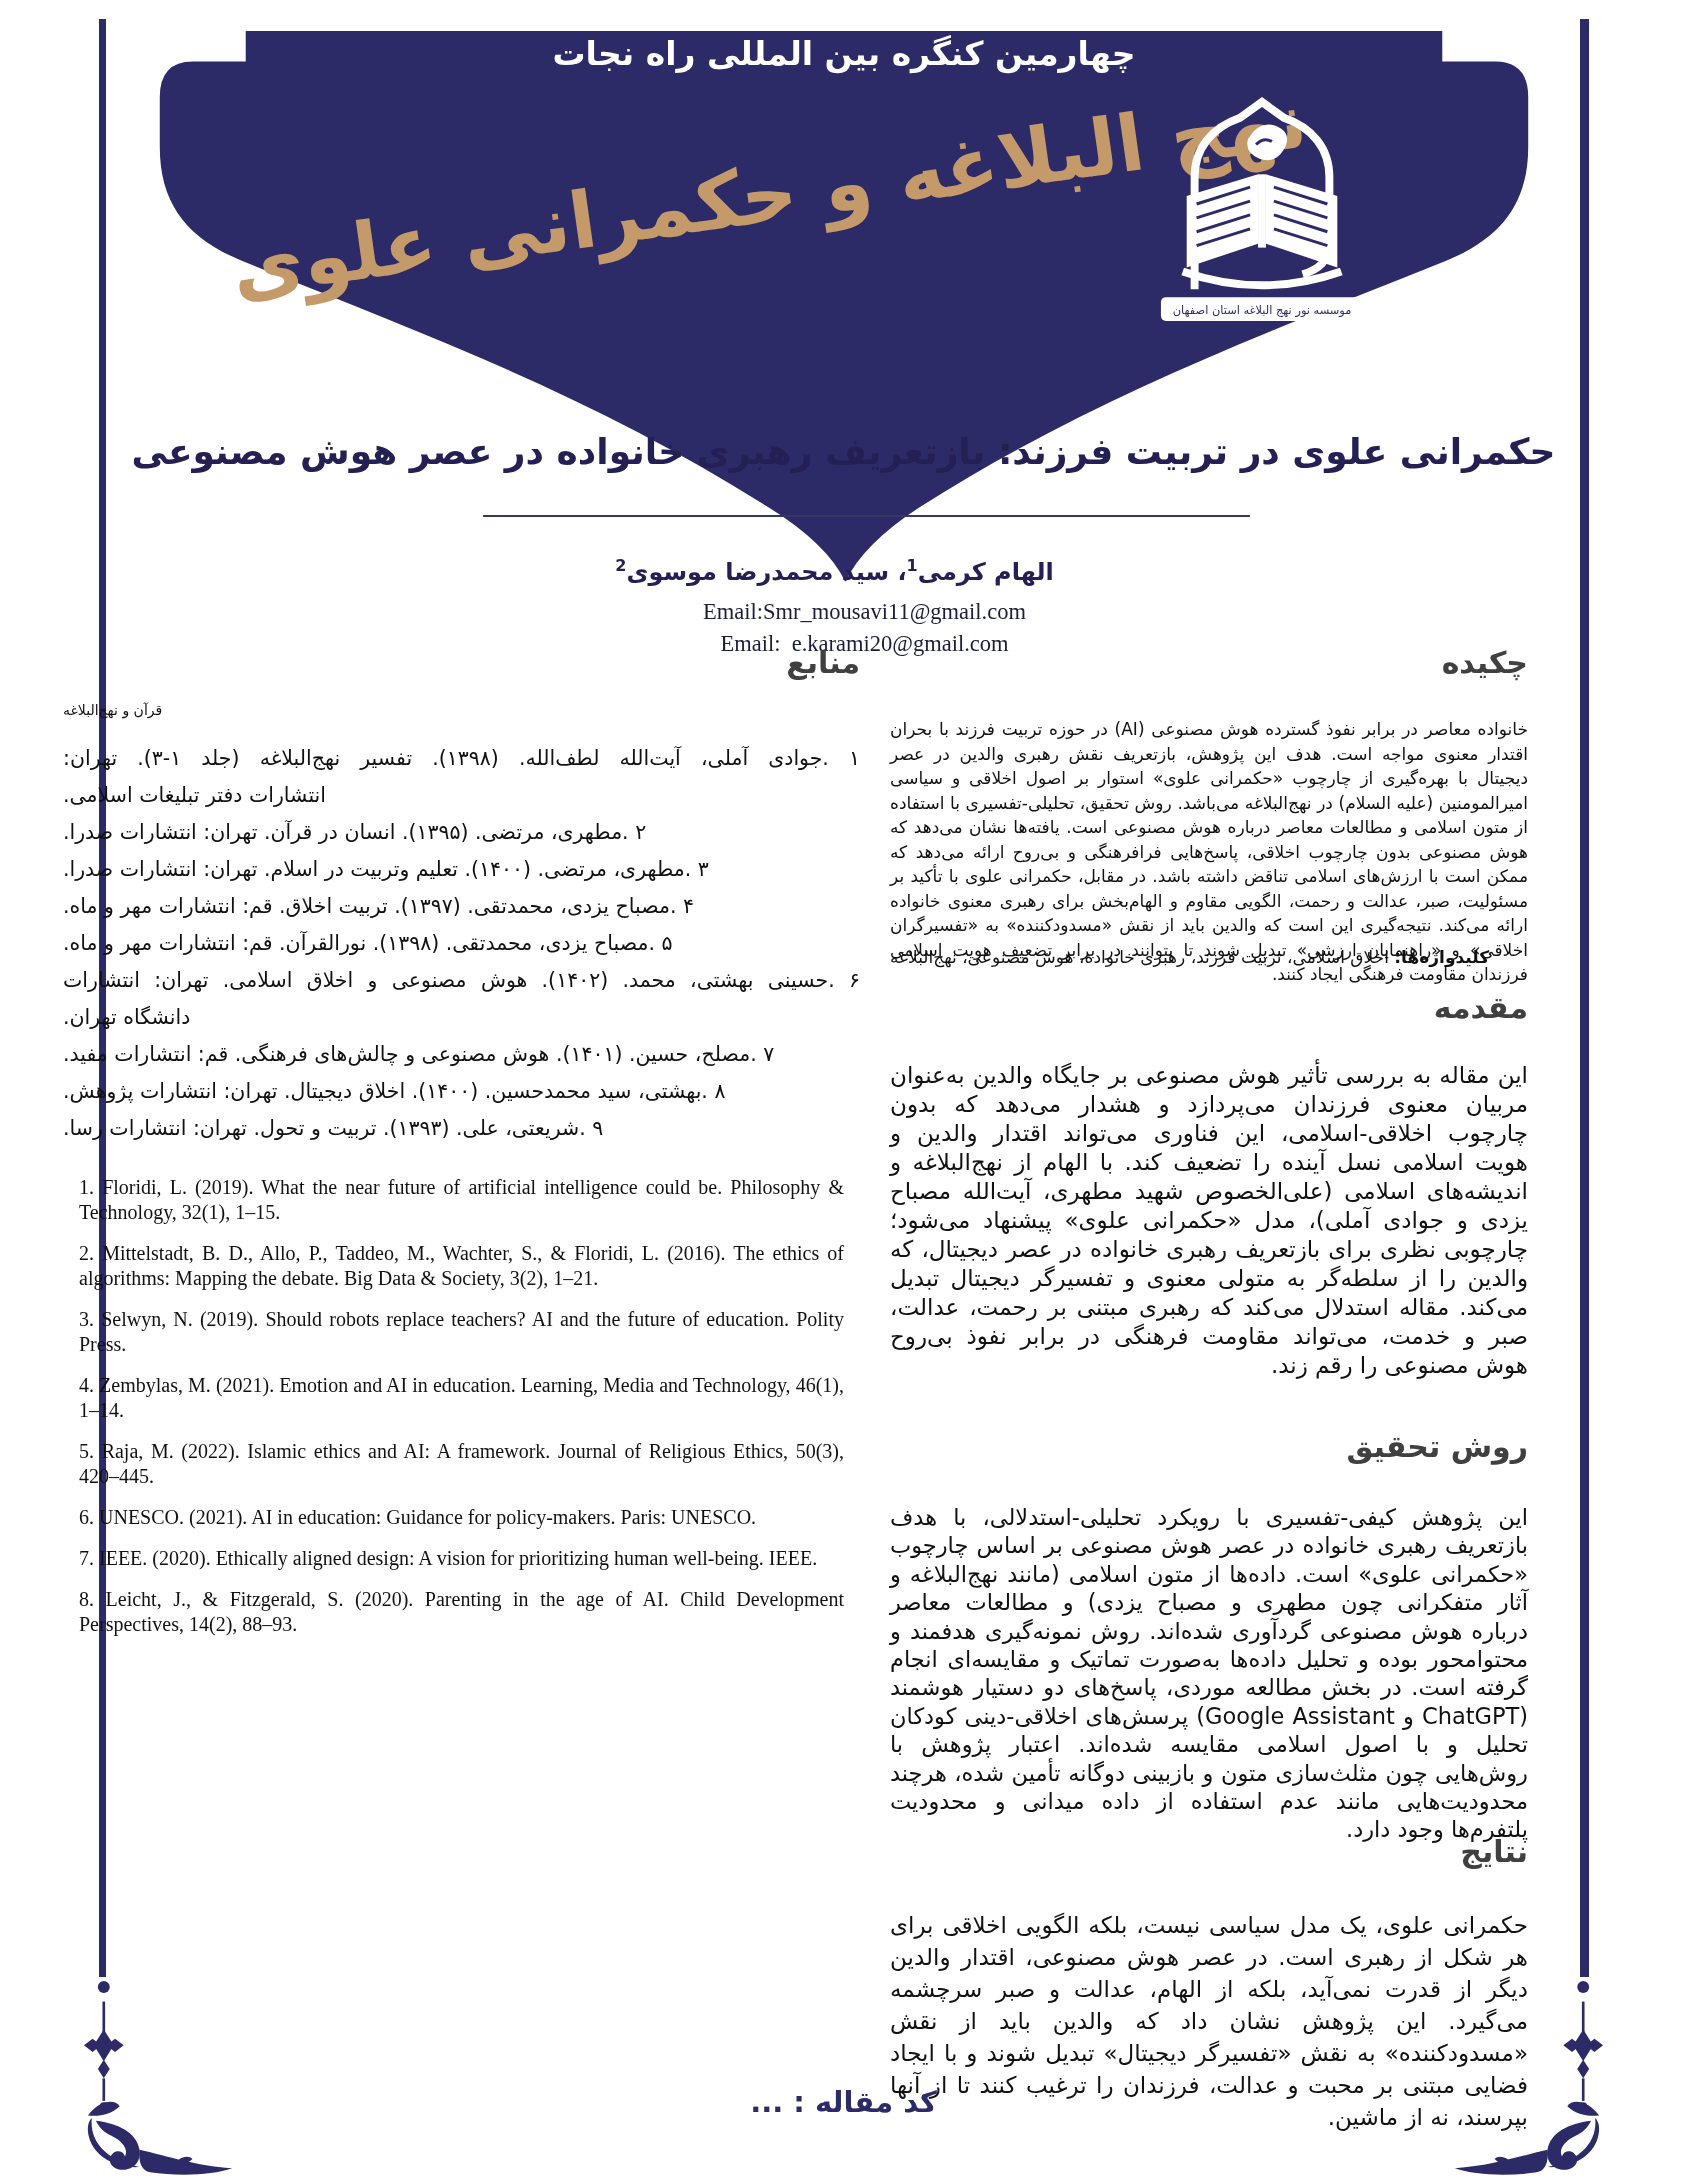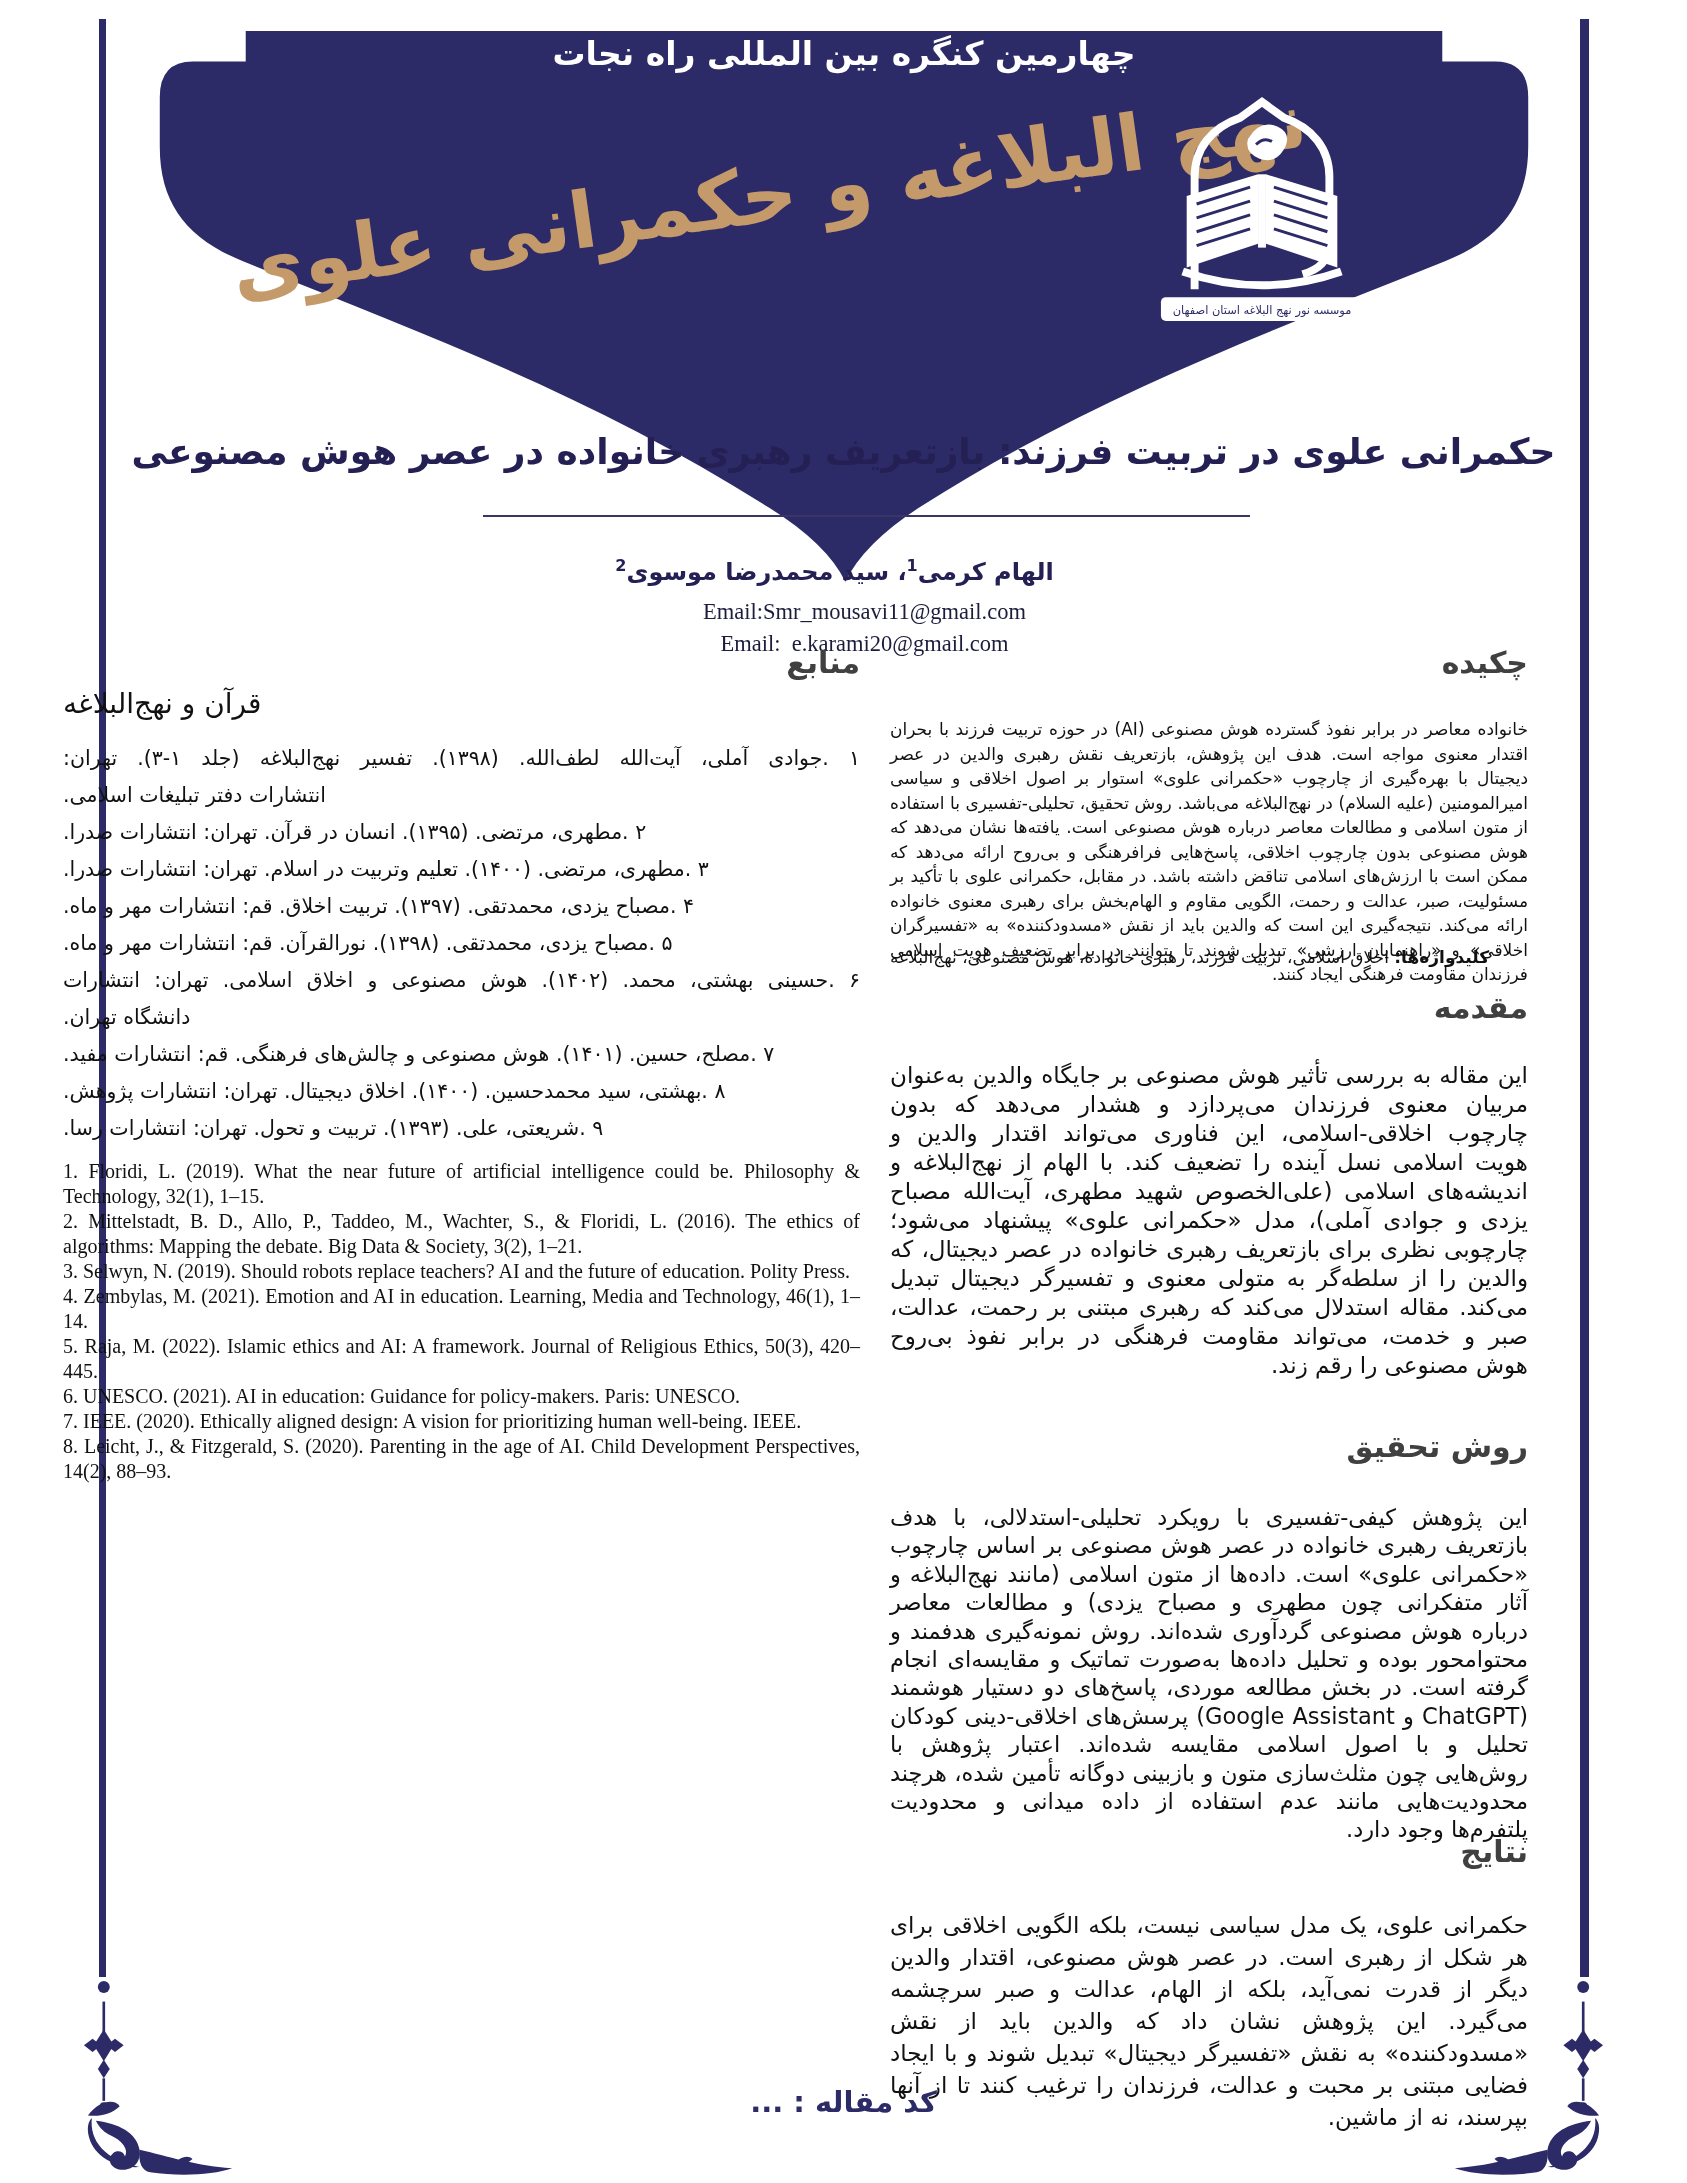--- a/index.html
+++ b/index.html
@@ -43,21 +43,21 @@
   .kw-line{direction:rtl;text-align:left;color:#111111;}
   .pref{direction:rtl;color:#111111;}
   .pref .line{text-align:left;}
   .pref .jf{text-align:justify;text-align-last:justify;}
   .pref .lleft{text-align:left;}
   .quran-line{direction:rtl;text-align:left;color:#111111;}
   .eng-refs{
     direction:ltr;font-family:"Liberation Serif",serif;color:#111111;
     text-align:justify;
   }
-  .eng-refs p{margin:0;}
+  .eng-refs p{margin:16px;}
   .footer-code{
     left:99px;top:2085px;width:1489px;text-align:center;direction:rtl;
     color:#2d2a68;font-size:29px;font-weight:bold;
   }
   .ornament{position:absolute;width:225px;height:204px;}
   .ornament.right{transform:scaleX(-1);}
 </style>
 </head>
 <body>
 
@@ -123,21 +123,21 @@
   <div class="abs col-r sec-h" style="top:1429px;">روش تحقیق</div>
 
   <div class="abs col-r fa-body" style="top:1474px;font-size:22.5px;line-height:28.4px;">این پژوهش کیفی-تفسیری با رویکرد تحلیلی-استدلالی، با هدف بازتعریف رهبری خانواده در عصر هوش مصنوعی بر اساس چارچوب «حکمرانی علوی» است. داده‌ها از متون اسلامی (مانند نهج‌البلاغه و آثار متفکرانی چون مطهری و مصباح یزدی) و مطالعات معاصر درباره هوش مصنوعی گردآوری شده‌اند. روش نمونه‌گیری هدفمند و محتوامحور بوده و تحلیل داده‌ها به‌صورت تماتیک و مقایسه‌ای انجام گرفته است. در بخش مطالعه موردی، پاسخ‌های دو دستیار هوشمند (ChatGPT و Google Assistant) پرسش‌های اخلاقی-دینی کودکان تحلیل و با اصول اسلامی مقایسه شده‌اند. اعتبار پژوهش با روش‌هایی چون مثلث‌سازی متون و بازبینی دوگانه تأمین شده، هرچند محدودیت‌هایی مانند عدم استفاده از داده میدانی و محدودیت پلتفرم‌ها وجود دارد.</div>
 
   <div class="abs col-r sec-h" style="top:1834px;">نتایج</div>
 
   <div class="abs col-r fa-body" style="top:1880px;font-size:23px;line-height:32px;">حکمرانی علوی، یک مدل سیاسی نیست، بلکه الگویی اخلاقی برای هر شکل از رهبری است. در عصر هوش مصنوعی، اقتدار والدین دیگر از قدرت نمی‌آید، بلکه از الهام، عدالت و صبر سرچشمه می‌گیرد. این پژوهش نشان داد که والدین باید از نقش «مسدودکننده» به نقش «تفسیرگر دیجیتال» تبدیل شوند و با ایجاد فضایی مبتنی بر محبت و عدالت، فرزندان را ترغیب کنند تا از آنها بپرسند، نه از ماشین.</div>
 
   <div class="abs col-l sec-h" style="top:645px;">منابع</div>
 
-  <div class="abs col-l quran-line" style="top:687px;font-size:28px;">قرآن و نهج‌البلاغه</div>
+  <div class="abs col-l quran-line" style="top:702px;font-size:14px;">قرآن و نهج‌البلاغه</div>
 
   <div class="abs col-l pref" style="top:740px;font-size:20.5px;line-height:37px;">
     <div class="jf">۱ .جوادی آملی، آیت‌الله لطف‌الله. (۱۳۹۸). تفسیر نهج‌البلاغه (جلد ۱-۳). تهران:</div>
     <div class="line">انتشارات دفتر تبلیغات اسلامی.</div>
     <div class="line">۲ .مطهری، مرتضی. (۱۳۹۵). انسان در قرآن. تهران: انتشارات صدرا.</div>
     <div class="line">۳ .مطهری، مرتضی. (۱۴۰۰). تعلیم وتربیت در اسلام. تهران: انتشارات صدرا.</div>
     <div class="line">۴ .مصباح یزدی، محمدتقی. (۱۳۹۷). تربیت اخلاق. قم: انتشارات مهر و ماه.</div>
     <div class="line">۵ .مصباح یزدی، محمدتقی. (۱۳۹۸). نورالقرآن. قم: انتشارات مهر و ماه.</div>
     <div class="jf">۶ .حسینی بهشتی، محمد. (۱۴۰۲). هوش مصنوعی و اخلاق اسلامی. تهران: انتشارات</div>
     <div class="lleft">دانشگاه تهران.</div>

